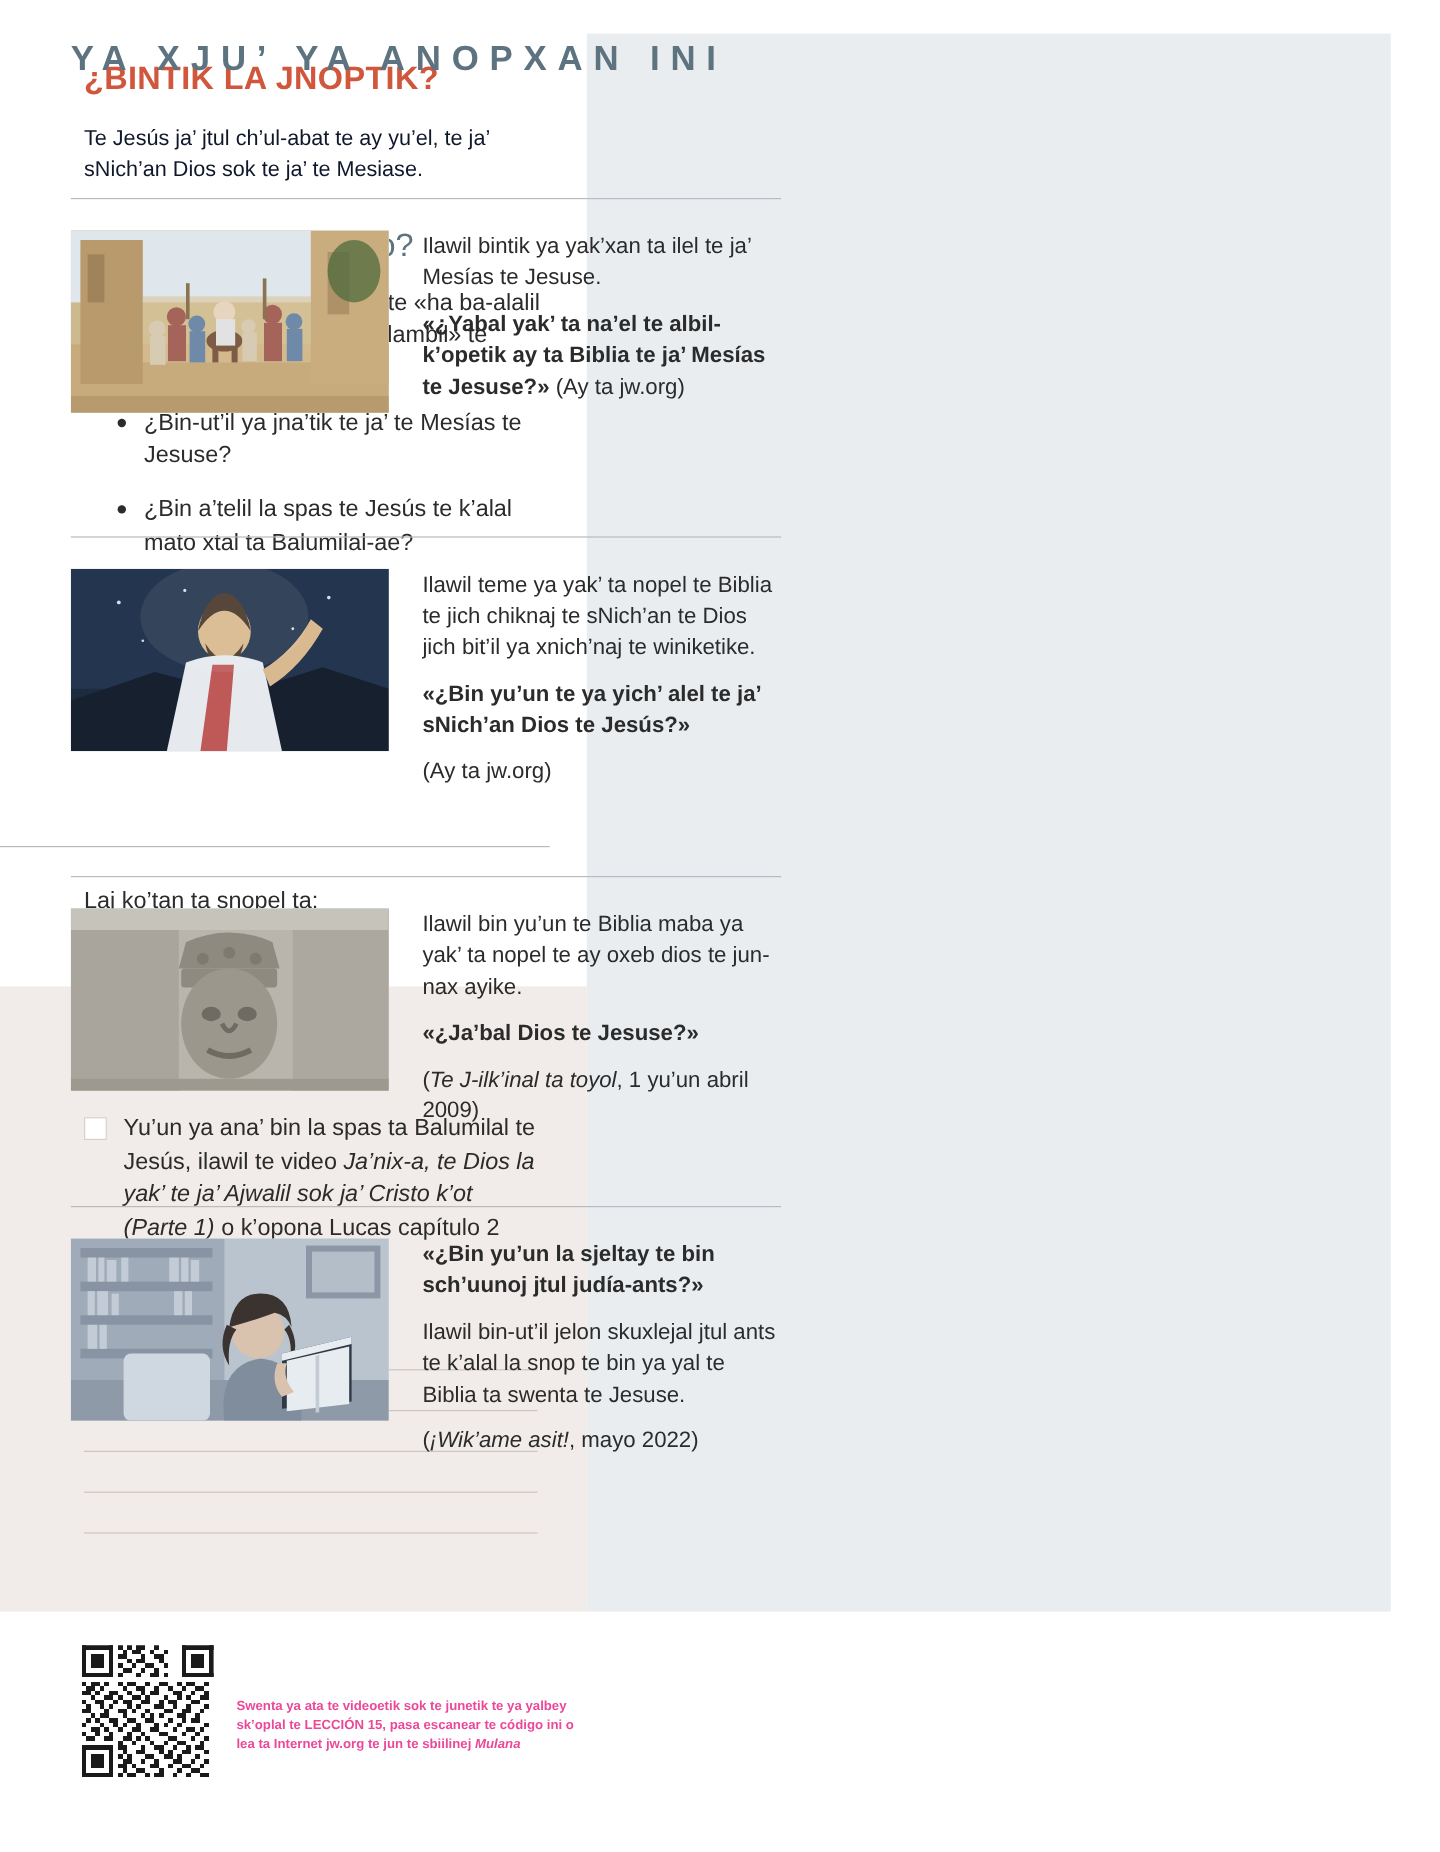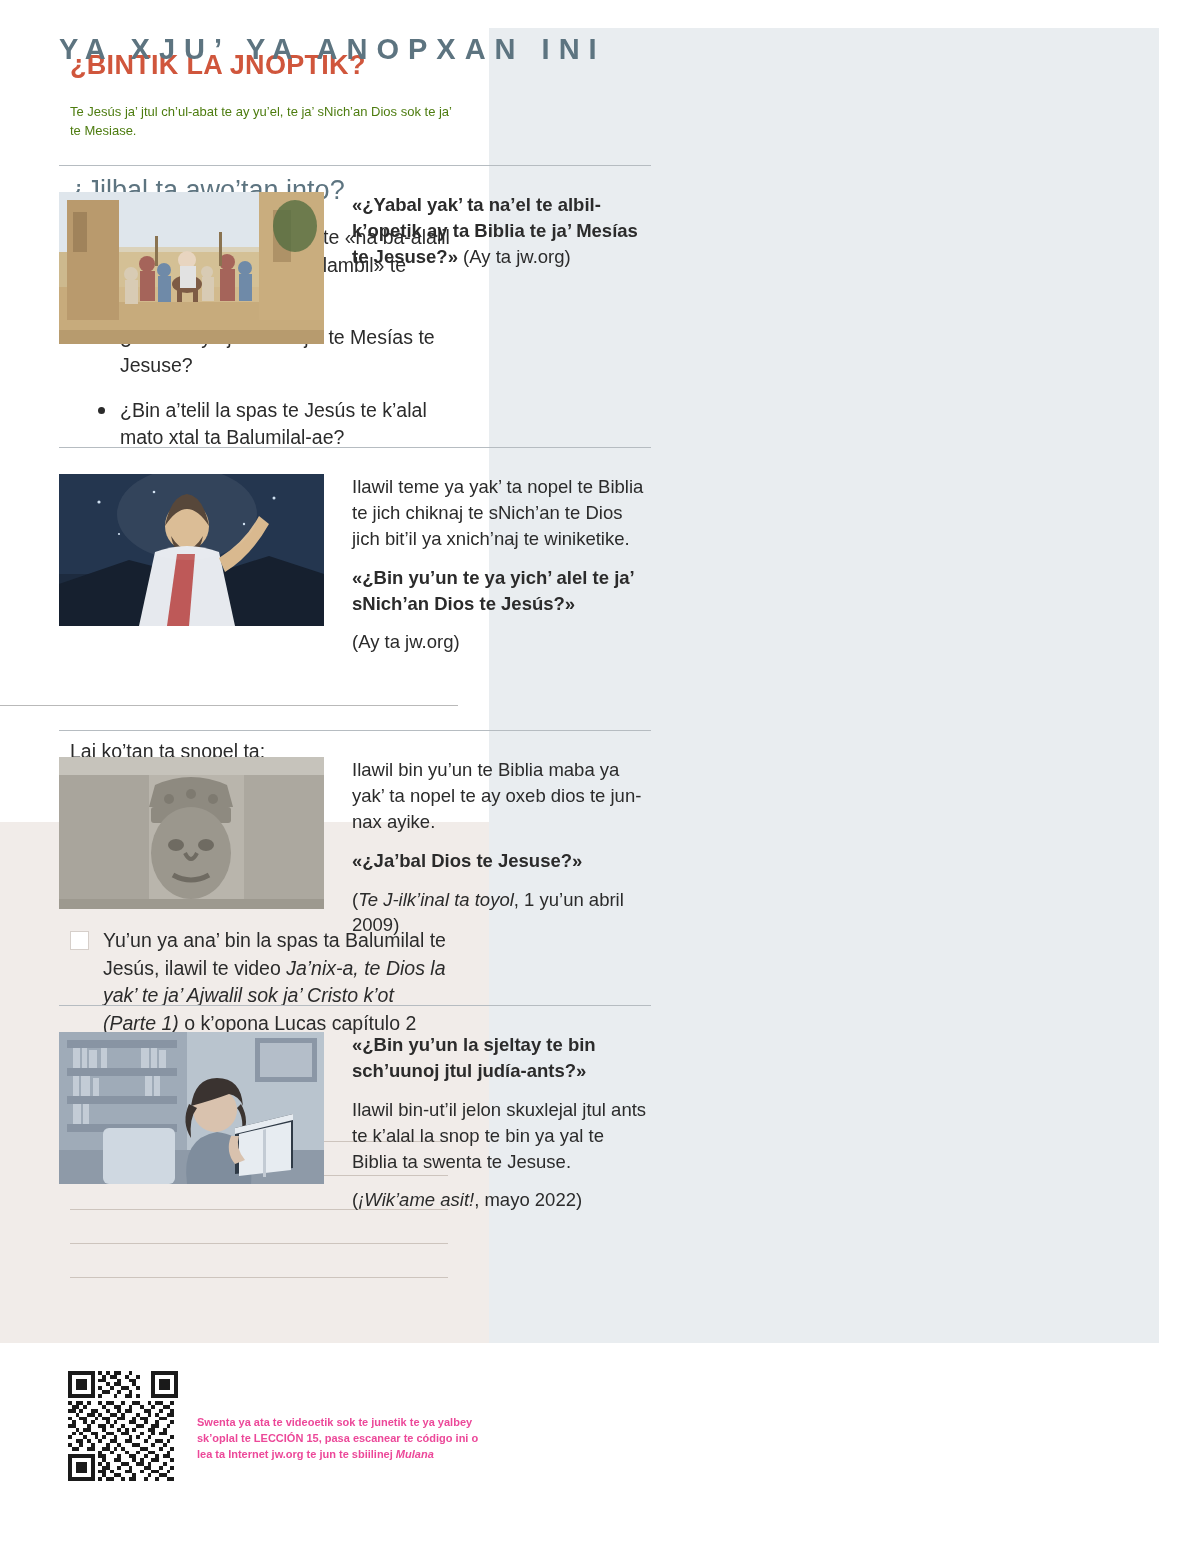--- a/index.html
+++ b/index.html
@@ -33,23 +33,23 @@
   
   .kicker {
     font-size: 27px;
     font-weight: bold;
     color: #d0563c;
     letter-spacing: 0.3px;
     margin: 0 0 22px 0;
     line-height: 1.15;
   }
   .lead {
-    font-size: 13px;
+    font-size: 18px;
     line-height: 1.42;
-    color: #4d7c0f;
+    color: #0f172a;
     margin: 0 0 34px 0;
   }
   .subhead {
     font-size: 27px;
     color: #5d7480;
     margin: 0 0 18px 0;
     font-weight: normal;
     line-height: 1.2;
   }
   ul.qlist {
@@ -273,20 +273,21 @@
               <rect x="66" y="88" width="13" height="24"></rect>
             <circle cx="148" cy="80" r="6"></circle>
               <rect x="143" y="85" width="12" height="24"></rect>
           </g>
           <rect x="96" y="44" width="3" height="30" fill="#8a7350"></rect>
           <rect x="160" y="40" width="3" height="34" fill="#8a7350"></rect>
           <rect x="0" y="138" width="265" height="14" fill="#b79b6e"></rect>
         </svg>
       </div>
       <div class="entry-text">
+        <p>Ilawil bintik ya yak’xan ta ilel te ja’ Mesías te Jesuse.</p>
         <p><b>«¿Yabal yak’ ta na’el te albil-k’opetik ay ta Biblia te ja’ Mesías te Jesuse?»</b><span> (Ay ta jw.org)</span></p>
       </div>
     </div>
   </div>
 
   <div class="entry" style="top:447px;">
     <div class="hr"></div>
     <div class="entry-body">
       <div class="thumb">
         <svg width="265" height="152" viewBox="0 0 265 152">

